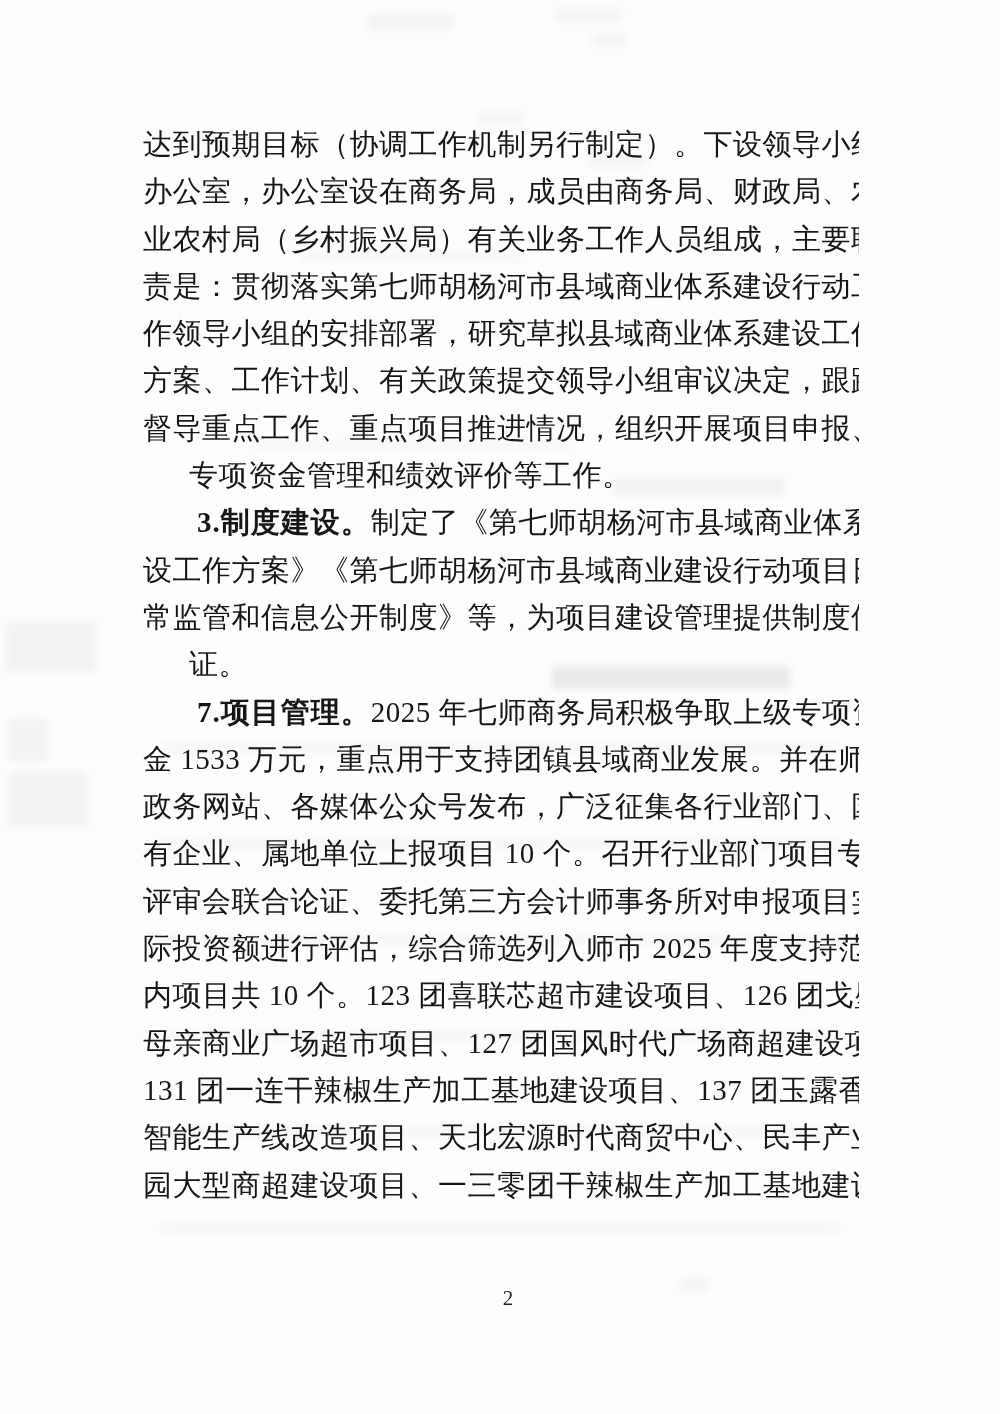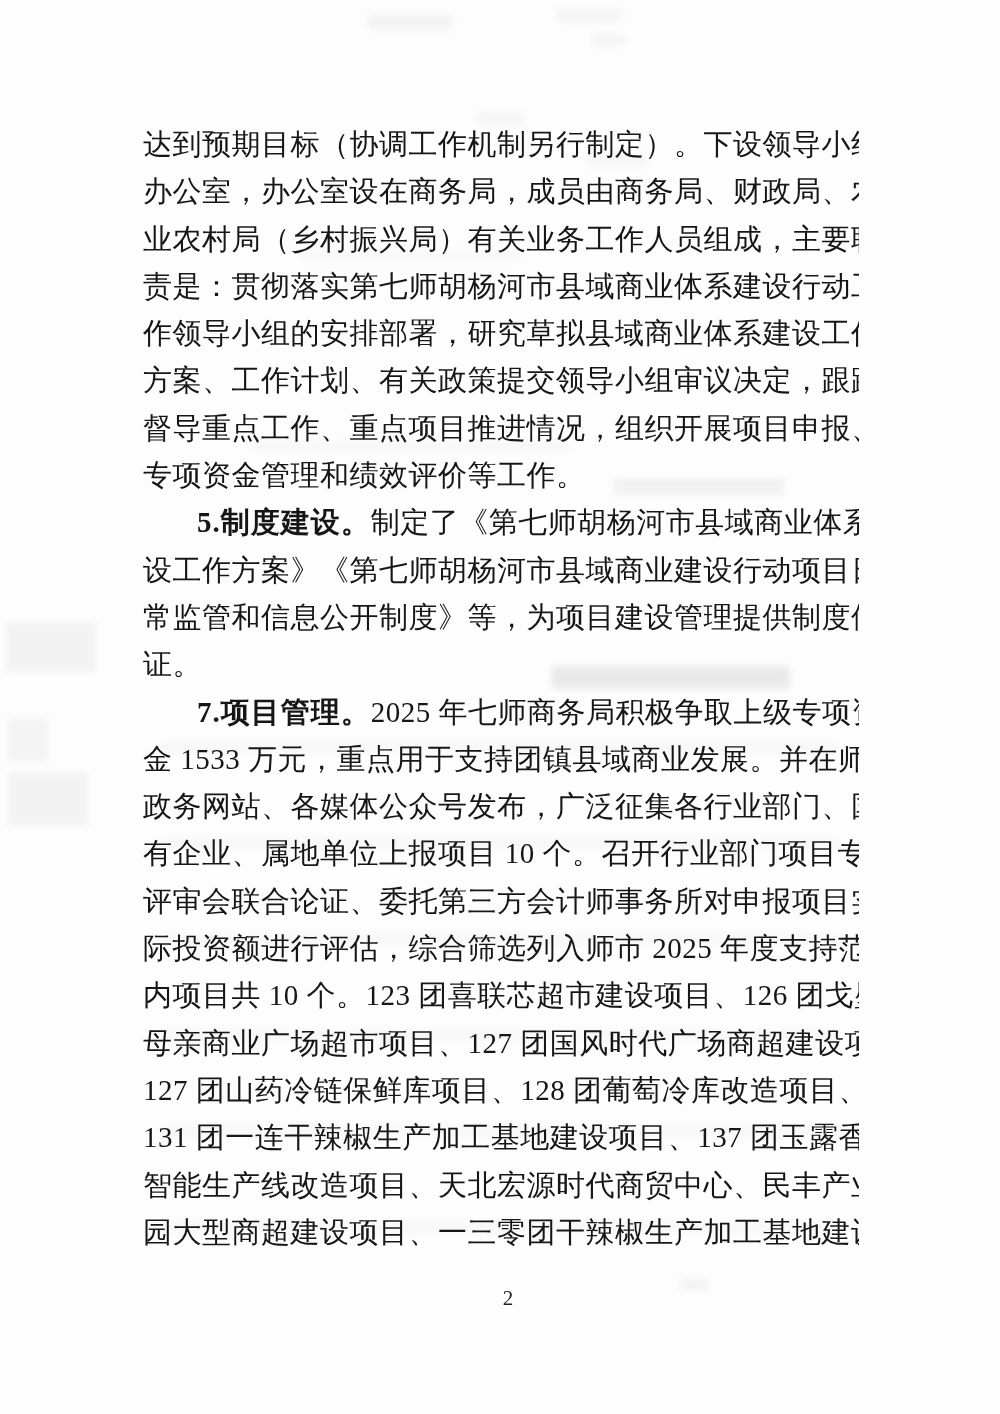--- a/index.html
+++ b/index.html
@@ -31,20 +31,21 @@
     font-size: 29px;
     overflow: hidden;
     text-align: justify;
     text-align-last: justify;
     text-justify: inter-character;
     white-space: nowrap;
     letter-spacing: 0.5px;
   }
   .line.para-end {
     text-align-last: left;
+    margin-left: 46px;
   }
   .line.indent {
     padding-left: 54px;
   }
   .line b {
     font-weight: 700;
     letter-spacing: 1px;
   }
   
   .page-number {
@@ -92,32 +93,31 @@
 
   <div class="text-block">
       <div class="line"><span>达到预期目标（协调工作机制另行制定）。下设领导小组</span></div>
       <div class="line"><span>办公室，办公室设在商务局，成员由商务局、财政局、农</span></div>
       <div class="line"><span>业农村局（乡村振兴局）有关业务工作人员组成，主要职</span></div>
       <div class="line"><span>责是：贯彻落实第七师胡杨河市县域商业体系建设行动工</span></div>
       <div class="line"><span>作领导小组的安排部署，研究草拟县域商业体系建设工作</span></div>
       <div class="line"><span>方案、工作计划、有关政策提交领导小组审议决定，跟踪</span></div>
       <div class="line"><span>督导重点工作、重点项目推进情况，组织开展项目申报、</span></div>
       <div class="line para-end"><span>专项资金管理和绩效评价等工作。</span></div>
-      <div class="line indent"><b>5.制度建设。</b><span>制定了《第七师胡杨河市县域商业体系建</span></div>
+      <div class="line indent"><b>3.制度建设。</b><span>制定了《第七师胡杨河市县域商业体系建</span></div>
       <div class="line"><span>设工作方案》《第七师胡杨河市县域商业建设行动项目日</span></div>
       <div class="line"><span>常监管和信息公开制度》等，为项目建设管理提供制度保</span></div>
       <div class="line para-end"><span>证。</span></div>
       <div class="line indent"><b>7.项目管理。</b><span>2025 年七师商务局积极争取上级专项资</span></div>
       <div class="line"><span>金 1533 万元，重点用于支持团镇县域商业发展。并在师市</span></div>
       <div class="line"><span>政务网站、各媒体公众号发布，广泛征集各行业部门、国</span></div>
       <div class="line"><span>有企业、属地单位上报项目 10 个。召开行业部门项目专家</span></div>
       <div class="line"><span>评审会联合论证、委托第三方会计师事务所对申报项目实</span></div>
       <div class="line"><span>际投资额进行评估，综合筛选列入师市 2025 年度支持范围</span></div>
       <div class="line"><span>内项目共 10 个。123 团喜联芯超市建设项目、126 团戈壁</span></div>
       <div class="line"><span>母亲商业广场超市项目、127 团国风时代广场商超建设项目、</span></div>
-      <div class="line"><span>127 团山药冷链保鲜库项目、128 团葡萄冷库改造项目、</span></div>
       <div class="line"><span>131 团一连干辣椒生产加工基地建设项目、137 团玉露香梨</span></div>
       <div class="line"><span>智能生产线改造项目、天北宏源时代商贸中心、民丰产业</span></div>
       <div class="line"><span>园大型商超建设项目、一三零团干辣椒生产加工基地建设</span></div>
     </div>
 
   <div class="page-number">2</div>
 </div>
 
 </body></html>

